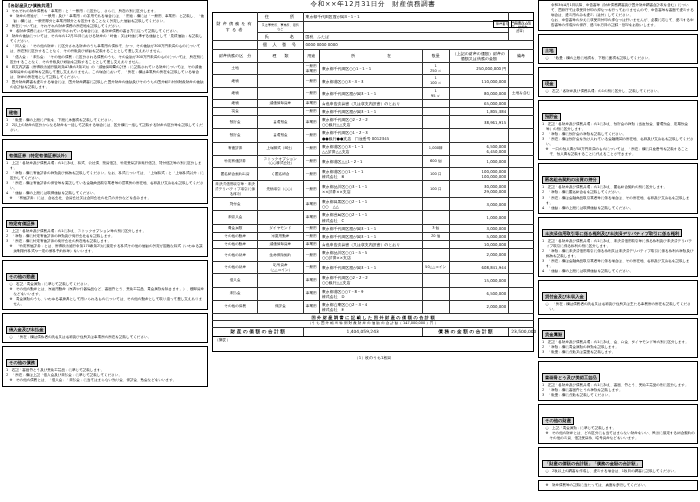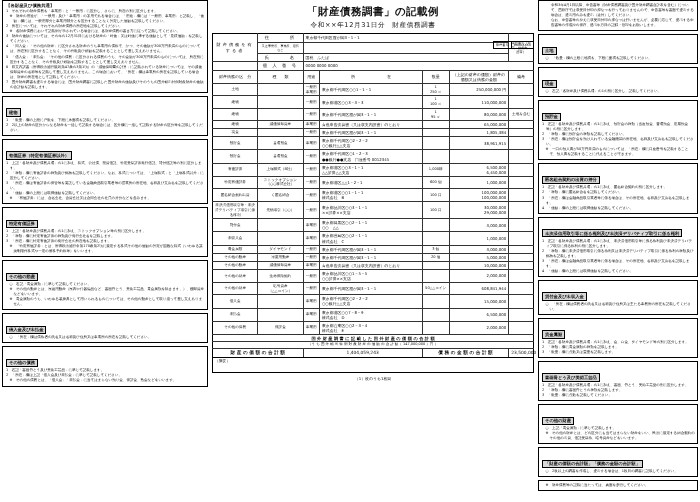--- a/index.html
+++ b/index.html
@@ -62,21 +62,20 @@
       </div>
       <div class="note"><div class="hd">建物</div><p class="ind">1　「数量」欄の上段に戸数を、下段に床面積を記載してください。</p><p class="ind">2　2以上の財産の区分からなる財産を一括して記載する場合には、区分欄に一括して記載する財産の区分等を記載してください。</p></div>
       <div class="note"><div class="hd">有価証券（特定有価証券以外）</div><p class="ind">1　上記「各財産及び債務共通」の1に加え、株式、公社債、投資信託、特定受益証券発行信託、貸付信託等の別に区分します。</p><p class="ind">2　「種類」欄に有価証券の種類及び銘柄を記載してください。なお、株式については、「上場株式」と「上場株式以外」に区分してください。</p><p class="ind">3　「所在」欄は有価証券の保管等を委託している金融商品取引業者等の営業所の所在地、名称及び支店名を記載してください。</p><p class="ind">4　「価額」欄の上段には取得価額を記載してください。</p><p class="ind2">※　「有価証券」には、合名会社、合資会社又は合同会社の社員の持分などを含みます。</p></div>
       <div class="note"><div class="hd">特定有価証券</div><p class="ind">1　上記「各財産及び債務共通」の1に加え、ストックオプション等の別に区分します。</p><p class="ind">2　「種類」欄に特定有価証券の種類及び発行会社名を記載します。</p><p class="ind">3　「所在」欄に特定有価証券の発行会社の所在地を記載します。</p><p class="ind2">※　「特定有価証券」とは、所得税法施行令第170条第2項に規定する株式その他の価額の算定が困難な株式（いわゆる譲渡制限付株式や一定の新株予約権等）をいいます。</p></div>
       <div class="note"><div class="hd">その他の動産</div><p class="ind2">○　右記「貴金属類」に準じて記載してください。</p><p class="ind2">※　その他の動産とは、家庭用動産（家具や什器備品など、書画骨とう、美術工芸品、貴金属類を除きます。）、棚卸資産などをいいます。</p><p class="ind2">※　貴金属類のうち、いわゆる装身具として用いられるものについては、その他の動産として取り扱って差し支えありません。</p></div>
       <div class="note"><div class="hd">借入金及び未払金</div><p class="ind2">○　「所在」欄は債権者の氏名又は名称及び住所又は事業所の所在を記載してください。</p></div>
       <div class="note"><div class="hd">その他の債務</div><p class="ind">1　右記「書画骨とう及び美術工芸品」に準じて記載します。</p><p class="ind">2　「所在」欄は上記「借入金及び未払金」に準じて記載してください。</p><p class="ind2">※　その他の債務とは、「借入金」「未払金」に当てはまらない預り金、保証金、敷金などをいいます。</p></div>
     </div>
 
   <div class="col" id="centercol">
-    <div class="title">「財産債務調書」の記載例</div>
     <div class="subtitle">令和××年12月31日分　財産債務調書</div>
     <div id="form-root">
         <div style="position:relative;">
           <div class="mgmt">
             <span>整理番号</span>
             <span>0XXXXXXX</span>
           </div>
           <table class="form">
             <colgroup>
               <col style="width:44px">

